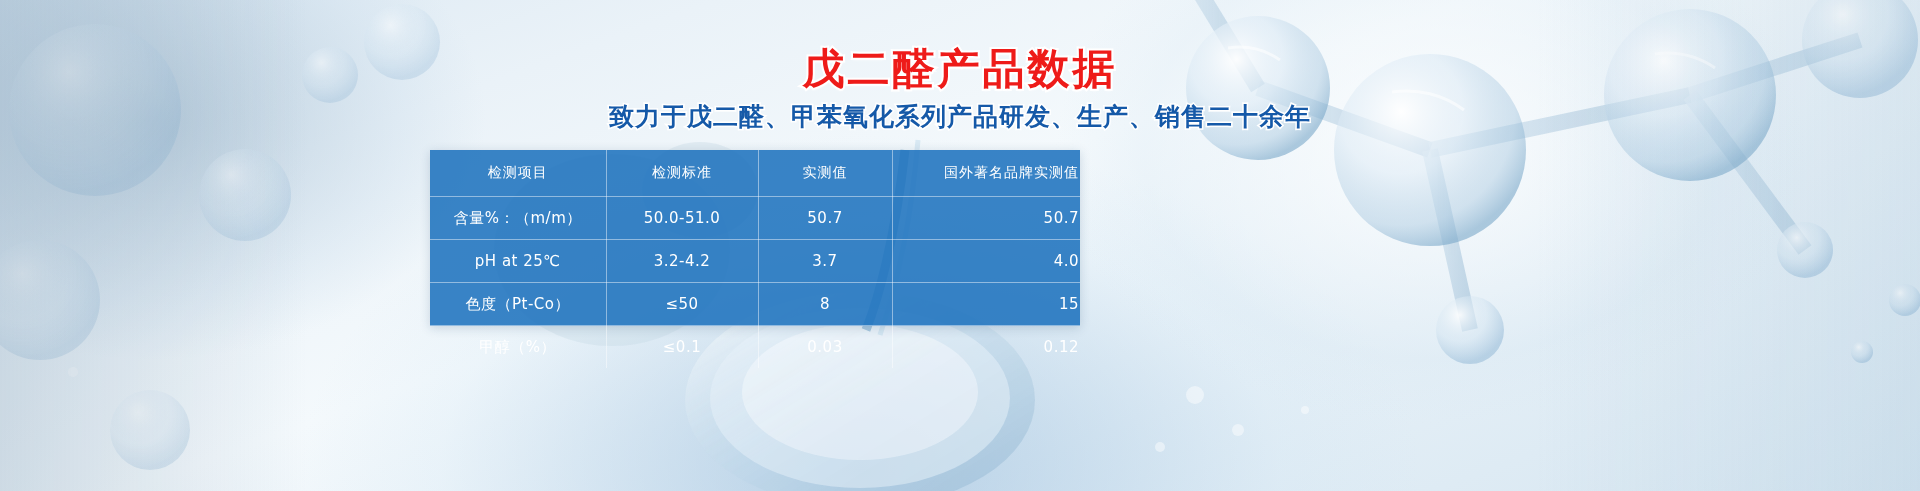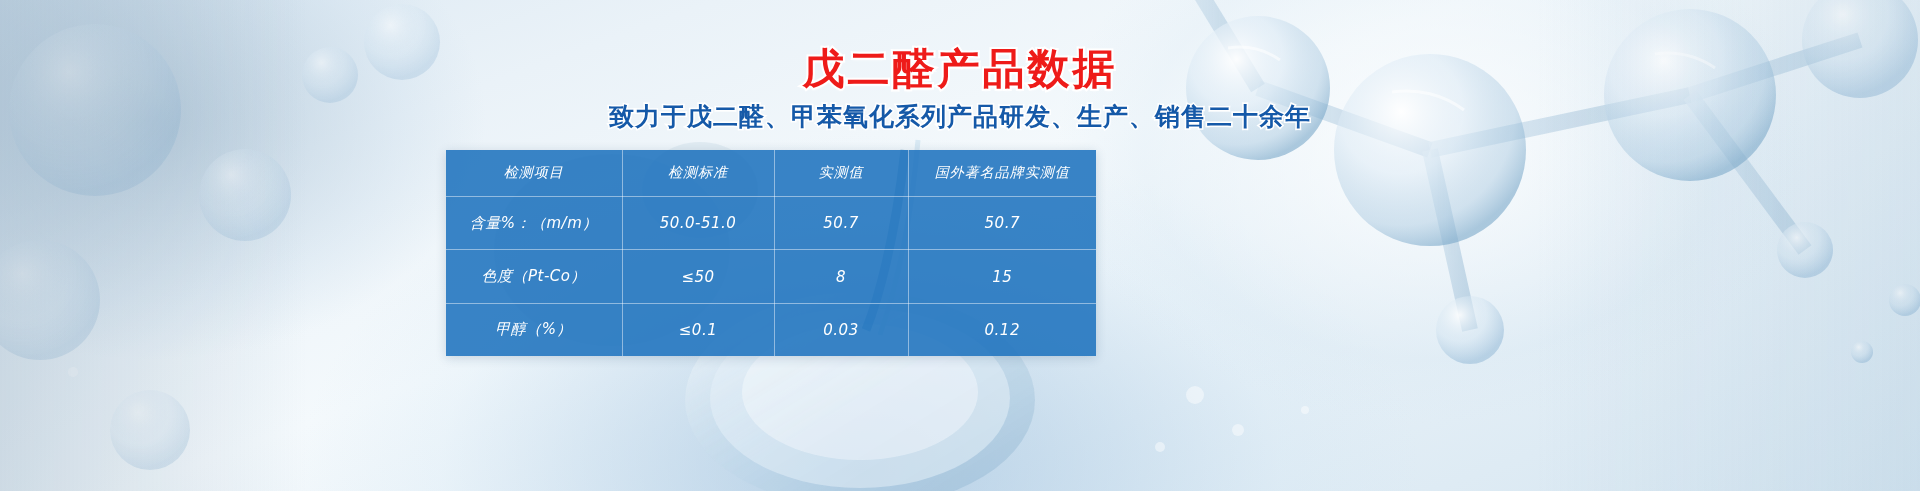--- a/index.html
+++ b/index.html
@@ -40,43 +40,42 @@
     margin-top:14px;
     font-size:25px;font-weight:bold;letter-spacing:1px;line-height:1;
     color:#1559a8;
     font-family:"DejaVu Sans","Liberation Sans",sans-serif;
     -webkit-text-stroke:3px #ffffff;
     paint-order:stroke fill;
     text-shadow:0 1px 2px rgba(255,255,255,.85);
   }
   
   .table-wrap{
-    position:absolute;left:446px;top:150px;width:650px;height:206px;z-index:5;
+    position:absolute;left:430px;top:150px;width:650px;height:176px;z-index:5;
     background:rgba(26,112,189,.86);
     box-shadow:0 2px 10px rgba(20,60,100,.18);
-    font-style:italic;
   }
   table.data{
     width:100%;height:100%;border-collapse:collapse;table-layout:fixed;
     color:#ffffff;
   }
   table.data col.c1{width:176px;}
   table.data col.c2{width:152px;}
   table.data col.c3{width:134px;}
   table.data col.c4{width:188px;}
   table.data th,table.data td{
     text-align:center;vertical-align:middle;
     border:1px solid rgba(255,255,255,.45);
     font-weight:normal;
     font-family:"DejaVu Sans","Liberation Sans",sans-serif;
   }
   table.data th{height:44px;font-size:14px;letter-spacing:1px;}
   table.data td{height:40px;font-size:15px;letter-spacing:.5px;}
   table.data tr th:first-child,table.data tr td:first-child{border-left:none;}
-  table.data tr th:last-child,table.data tr td:last-child{border-right:none;}
+  table.data tr th:last-child,table.data tr td:last-child{border-right:none;text-align:right;}
   table.data thead tr th{border-top:none;}
   table.data tbody tr:last-child td{border-bottom:none;}
   td.label{font-size:14px;margin-left:28px;}
   td.num{font-size:16px;margin-left:8px;}
 </style>
 </head>
 <body>
 
 <div class="banner">
 
@@ -180,20 +179,26 @@
         </tr>
       </thead>
       <tbody>
         <tr>
           <td class="label">含量%：（m/m）</td>
           <td class="num">50.0-51.0</td>
           <td class="num">50.7</td>
           <td class="num">50.7</td>
         </tr>
         <tr>
+          <td class="label">pH at 25℃</td>
+          <td class="num">3.2-4.2</td>
+          <td class="num">3.7</td>
+          <td class="num">4.0</td>
+        </tr>
+        <tr>
           <td class="label">色度（Pt-Co）</td>
           <td class="num">≤50</td>
           <td class="num">8</td>
           <td class="num">15</td>
         </tr>
         <tr>
           <td class="label">甲醇（%）</td>
           <td class="num">≤0.1</td>
           <td class="num">0.03</td>
           <td class="num">0.12</td>

